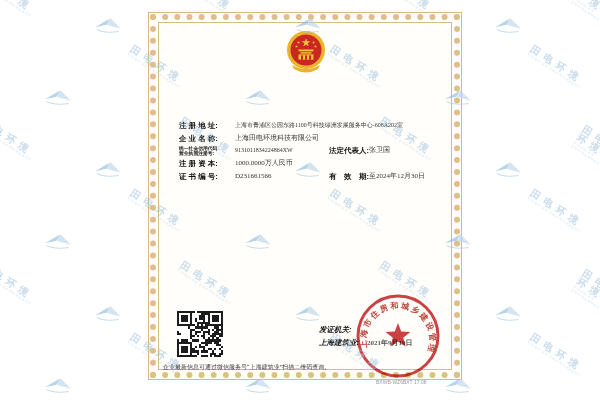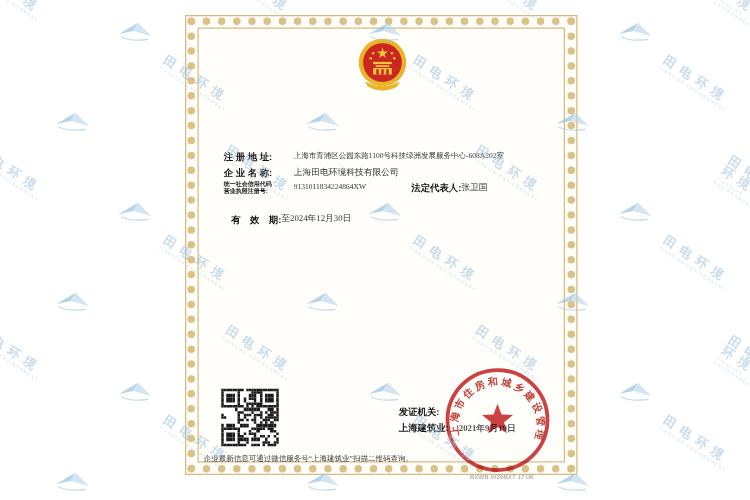--- a/index.html
+++ b/index.html
@@ -38,21 +38,21 @@
 
   
   .qr{position:absolute;left:28px;top:298px;width:46px;height:46px;background:#fff;
       display:grid;grid-template-columns:repeat(21,1fr);grid-template-rows:repeat(21,1fr);}
   .qr i{display:block;}
   .qr i.on{background:#1c1c1c;}
 
   .issuer-row{position:absolute;left:170px;top:312px;display:flex;}
   .approval-row{position:absolute;left:170px;top:325px;display:flex;}
   .blabel{font-family:"Liberation Sans", sans-serif;font-weight:bold;font-size:7.5px;color:#111;
-          white-space:nowrap;}
+          white-space:nowrap;font-style:italic;}
   .bval{font-size:7px;color:#555;margin-left:8px;white-space:nowrap;font-weight:bold;}
 
   .seal{position:absolute;left:203px;top:277px;width:92px;height:92px;opacity:.88;
         mix-blend-mode:multiply;}
 
   .footnote{position:absolute;left:14px;top:350px;width:288px;font-size:6px;color:#333;}
 
   .corner-code{position:absolute;left:376px;top:379px;font-size:5px;color:#9a9a9a;
                font-family:"Liberation Sans", sans-serif;filter:blur(.3px);z-index:6;}
 
@@ -112,23 +112,31 @@
           </span>
           <span class="fval tiny">9131011834224864XW</span>
         </div>
         <div class="col-r">
           <span class="flabel w44">法定代表人:</span>
           <span class="fval">张卫国</span>
         </div>
       </div>
 
       <div class="frow cols">
+        <div class="col-l">
+          <span class="flabel w54">注 册 资 本:</span>
+          <span class="fval">1000.0000万人民币</span>
+        </div>
       </div>
 
       <div class="frow cols">
+        <div class="col-l">
+          <span class="flabel w54">证 书 编 号:</span>
+          <span class="fval">D231661566</span>
+        </div>
         <div class="col-r">
           <span class="flabel w44">有　效　期:</span>
           <span class="fval">至2024年12月30日</span>
         </div>
       </div>
 
     </div>
 
     <div class="qr">
         <i class="on"></i>

